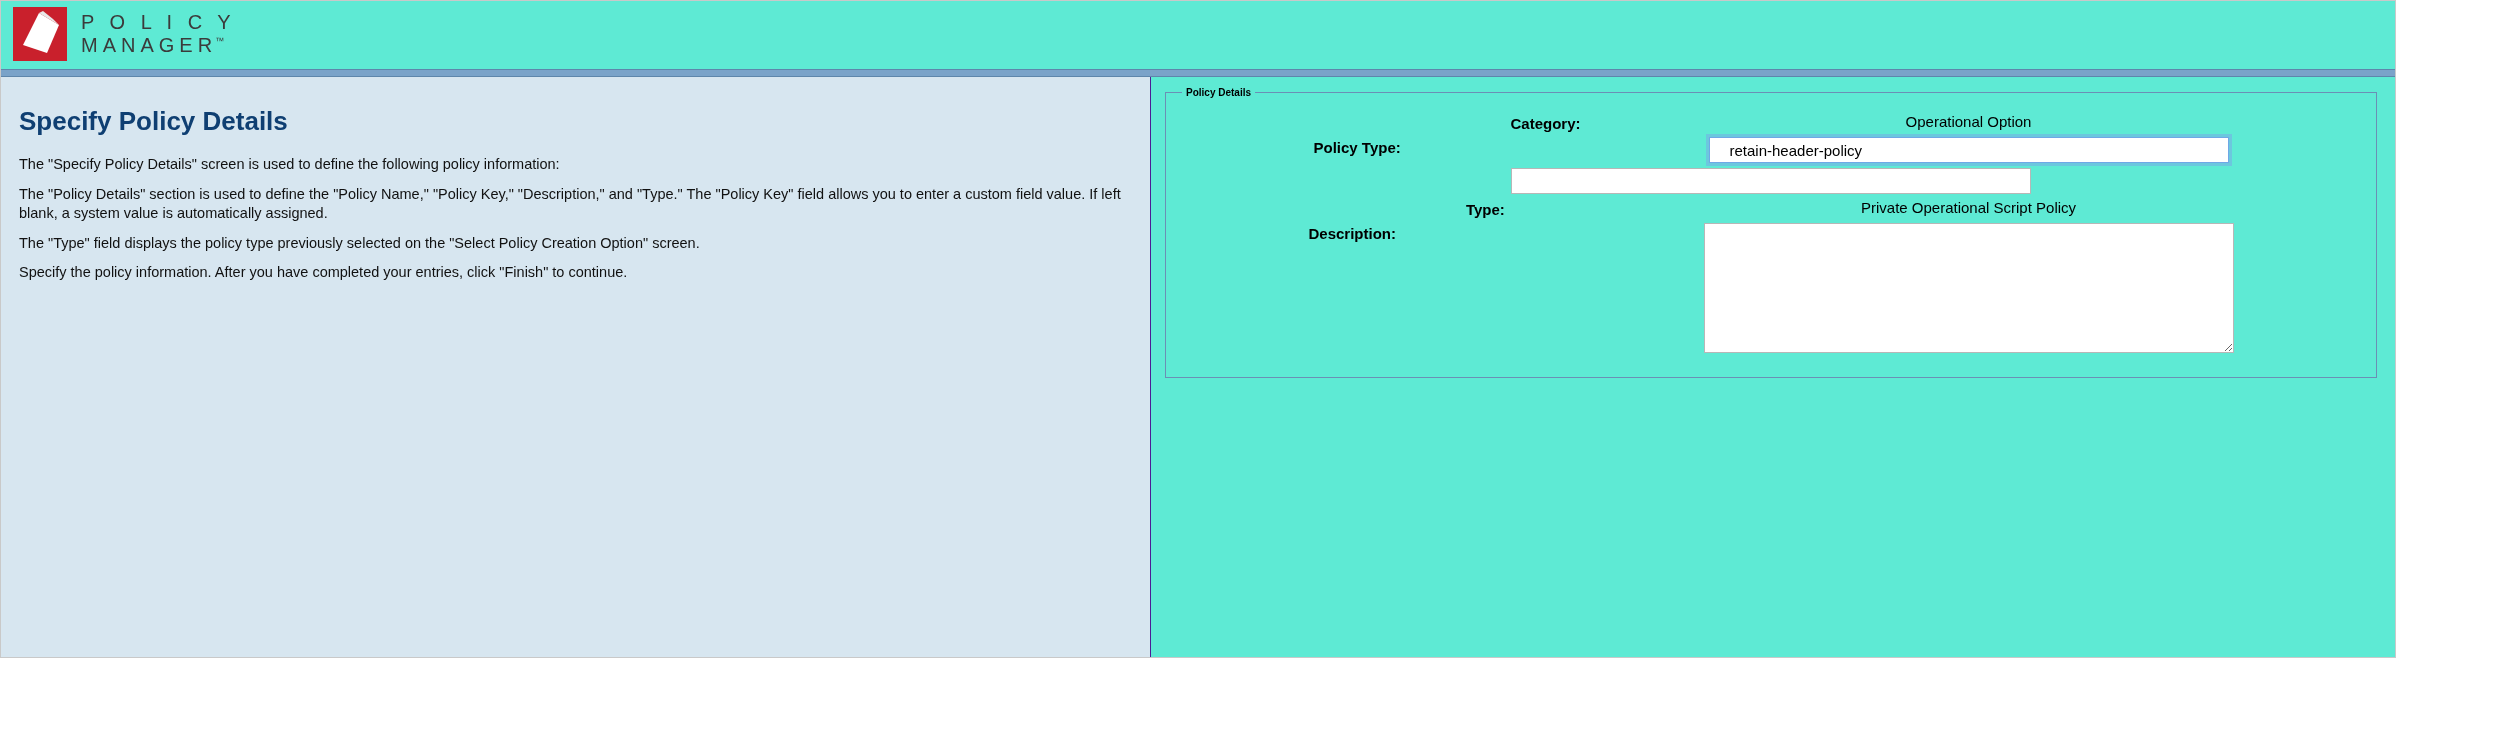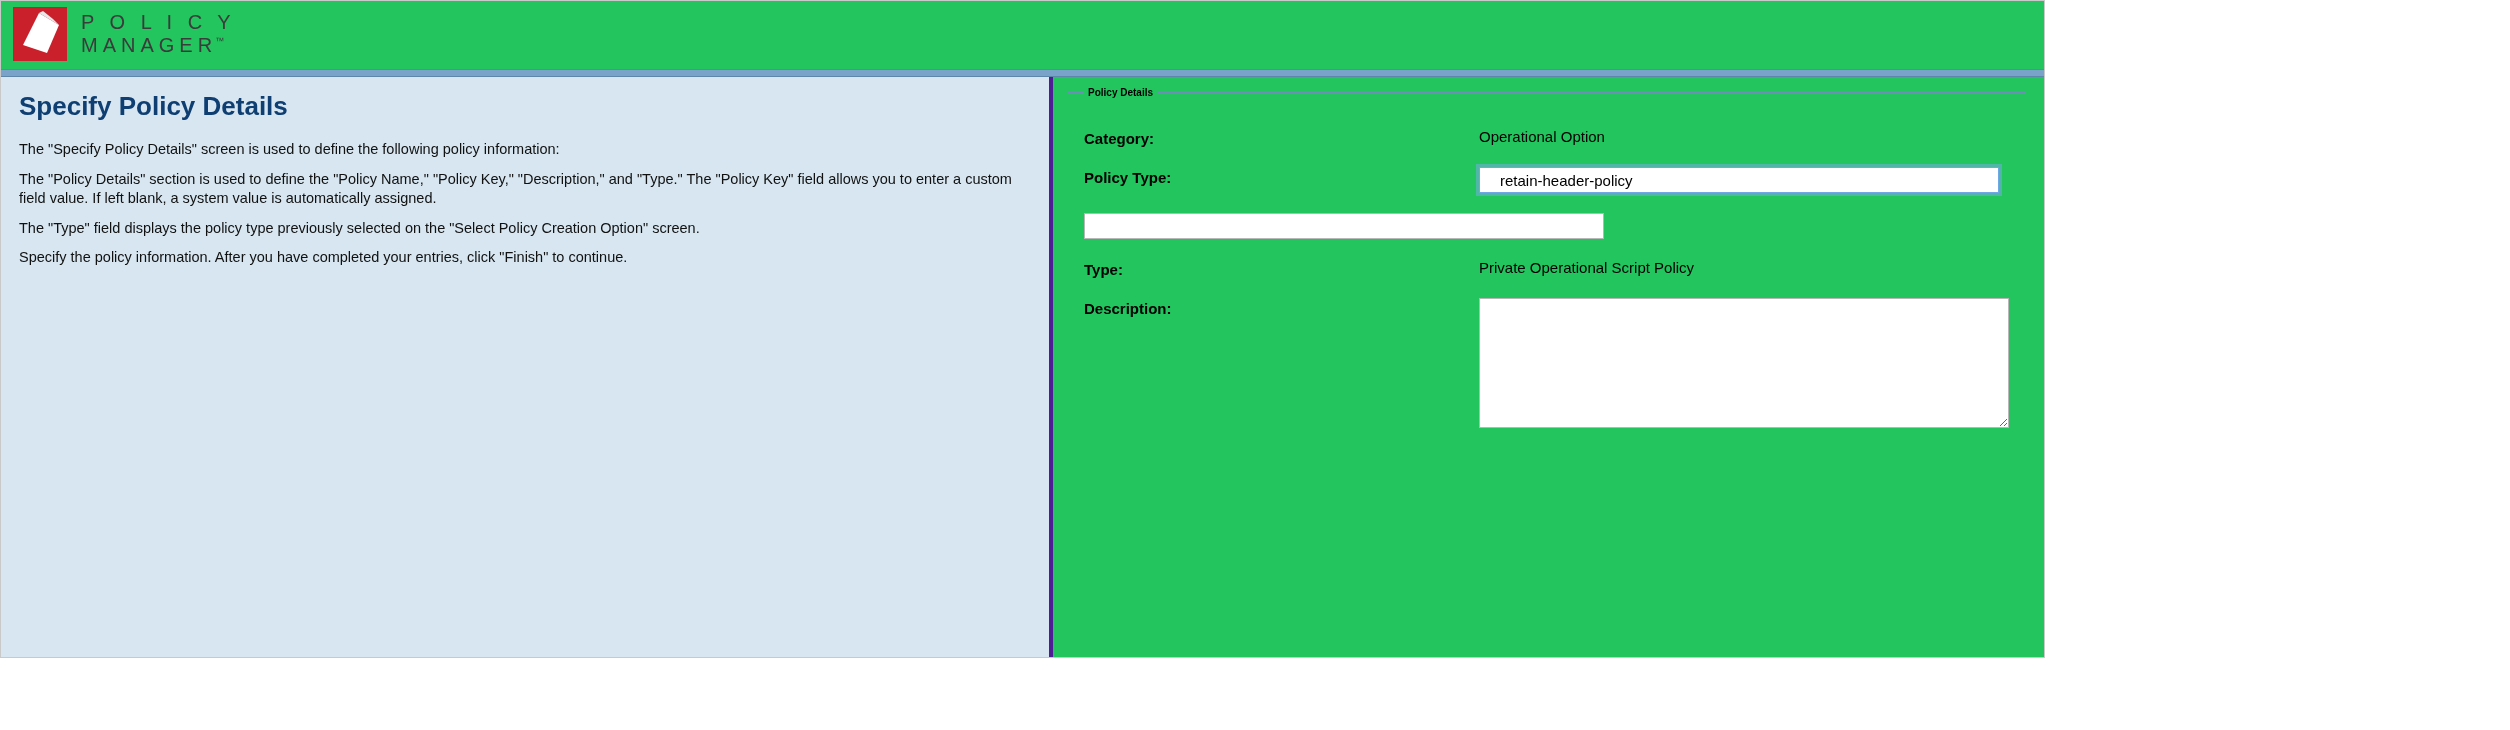--- a/index.html
+++ b/index.html
@@ -1,33 +1,33 @@
 <!DOCTYPE html>
 <html><head>
 <meta charset="utf-8">
 <style>
   * { box-sizing: border-box; margin: 0; padding: 0; }
   html, body { width: 100%; height: 100%; font-family: Arial, Helvetica, sans-serif; font-size: 14px; color: #000; }
-  .page { width: 2045px; border: 1px solid #c9c9c9; background: #22c55e; }
+  .page { width: 2396px; border: 1px solid #c9c9c9; background: #5eead4; }
   .header { display: flex; align-items: center; padding: 6px 12px 8px 12px; }
   .logo { width: 54px; height: 54px; background: #c9202c; position: relative; margin-right: 14px; flex-shrink:0; }
   .logo svg { position:absolute; top:0; left:0; }
   .brand { display:flex; flex-direction:column; justify-content:center; letter-spacing: 5px; color:#3b3b3b; font-family: Arial, Helvetica, sans-serif; }
   .brand-line1 { font-size: 20px; font-weight: 400; }
   .brand-line2 { font-size: 20px; font-weight: 400; position: relative; }
   .brand-tm { font-size: 9px; letter-spacing: 0; vertical-align: super; margin-left: -2px; }
   .divider { height: 8px; background: #7aa3c9; border-top:1px solid #5e86ab; border-bottom:1px solid #5e86ab; }
   .content { display:flex; align-items:stretch; }
-  .left { width: 1150px; background: #d7e6f0; padding: 14px 18px 18px 18px; border-right: 4px solid #4c1d95; min-height: 580px; }
+  .left { width: 1150px; background: #d7e6f0; padding: 29px 18px 18px 18px; border-right: 1px solid #4c1d95; min-height: 580px; }
   .left h1 { color: #0f3f72; font-size: 26px; font-weight: bold; margin-bottom: 18px; }
   .left p { font-size: 14.5px; line-height: 1.35; margin-bottom: 10px; color:#111; }
   .right { flex:1; padding: 10px 18px 18px 14px; }
   fieldset.details { border: 1px solid #6b8fb5; padding: 10px 16px 16px 16px; }
   fieldset.details legend { font-size: 10px; font-weight: bold; padding: 0 4px; }
-  .row { display:flex; align-items:flex-start; margin: 20px 0; }
+  .row { display:flex; align-items:flex-start; margin: 5px 0; justify-content: center; }
   .row-label { width: 395px; font-weight: bold; font-size: 15px; padding-top: 2px; }
   .row-value { flex: 0 0 auto; font-size: 15px; }
   .text-input { width: 520px; height: 26px; border: 1px solid #b7b7b7; padding: 2px 20px; font-size: 15px; font-family: inherit; }
   .text-input.focused { outline: none; border: 1px solid #6fa8e6; box-shadow: 0 0 0 3px rgba(120,170,230,0.55); }
   .hint { font-style: italic; font-size: 15px; margin: 2px 0 8px 395px; }
   textarea.desc { width: 530px; height: 130px; border: 1px solid #b7b7b7; padding: 4px 6px; font-size: 15px; font-family: inherit; resize: both; }
 </style>
 </head>
 <body>
 

